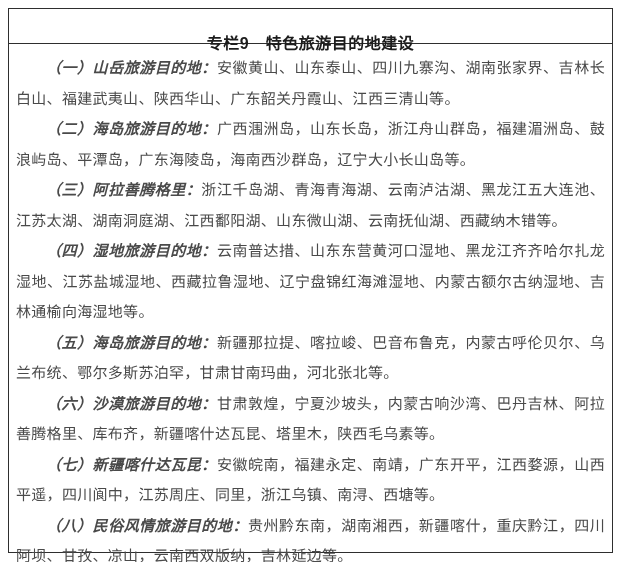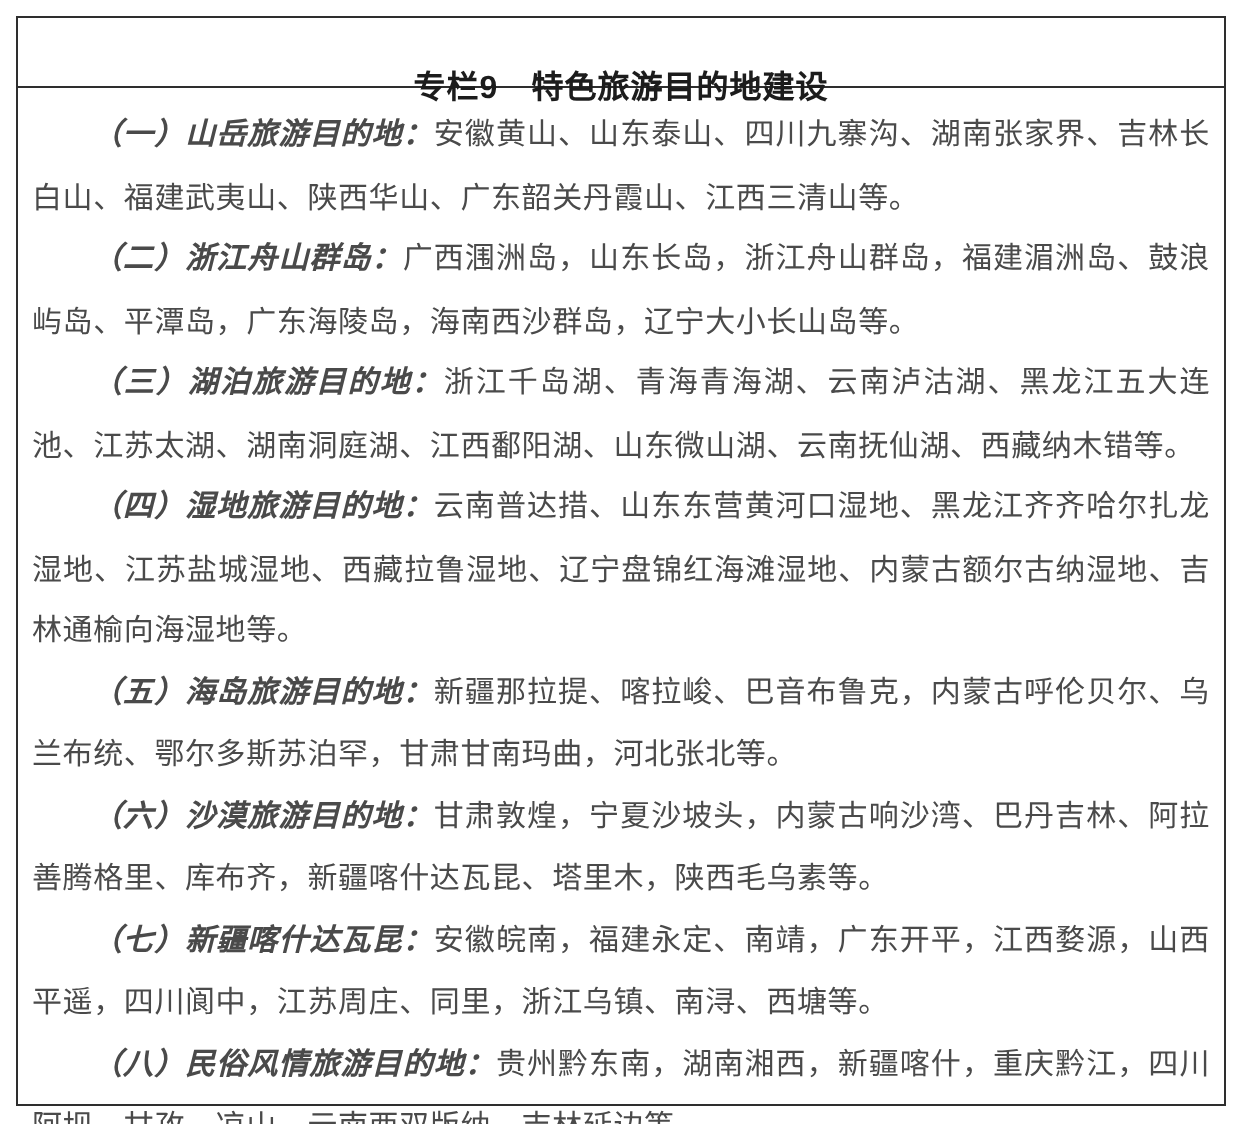--- a/index.html
+++ b/index.html
@@ -44,39 +44,39 @@
   .item{
     margin:0;
     font-size:15px;
     line-height:30.5px;
     color:var(--text-color);
     text-align:justify;
     text-indent:2em;
     letter-spacing:0.3px;
   }
   .item-label{
-    font-family:Liberation Mono, monospace;
+    font-family:Liberation Serif, serif;
     font-style:italic;
     font-weight:bold;
     color:var(--text-color);
   }
   .item-content{
     color:var(--text-color);
   }
 </style>
 </head>
 <body>
 
 <div class="panel">
   <div class="panel-header">
     <span class="panel-title">专栏9　特色旅游目的地建设</span>
   </div>
   <div class="panel-body">
       <p class="item"><span class="item-label">（一）山岳旅游目的地：</span><span class="item-content">安徽黄山、山东泰山、四川九寨沟、湖南张家界、吉林长白山、福建武夷山、陕西华山、广东韶关丹霞山、江西三清山等。</span></p>
-      <p class="item"><span class="item-label">（二）浙江舟山群岛：</span><span class="item-content">广西涠洲岛，山东长岛，浙江舟山群岛，福建湄洲岛、鼓浪屿岛、平潭岛，广东海陵岛，海南西沙群岛，辽宁大小长山岛等。</span></p>
-      <p class="item"><span class="item-label">（三）湖泊旅游目的地：</span><span class="item-content">浙江千岛湖、青海青海湖、云南泸沽湖、黑龙江五大连池、江苏太湖、湖南洞庭湖、江西鄱阳湖、山东微山湖、云南抚仙湖、西藏纳木错等。</span></p>
+      <p class="item"><span class="item-label">（二）海岛旅游目的地：</span><span class="item-content">广西涠洲岛，山东长岛，浙江舟山群岛，福建湄洲岛、鼓浪屿岛、平潭岛，广东海陵岛，海南西沙群岛，辽宁大小长山岛等。</span></p>
+      <p class="item"><span class="item-label">（三）阿拉善腾格里：</span><span class="item-content">浙江千岛湖、青海青海湖、云南泸沽湖、黑龙江五大连池、江苏太湖、湖南洞庭湖、江西鄱阳湖、山东微山湖、云南抚仙湖、西藏纳木错等。</span></p>
       <p class="item"><span class="item-label">（四）湿地旅游目的地：</span><span class="item-content">云南普达措、山东东营黄河口湿地、黑龙江齐齐哈尔扎龙湿地、江苏盐城湿地、西藏拉鲁湿地、辽宁盘锦红海滩湿地、内蒙古额尔古纳湿地、吉林通榆向海湿地等。</span></p>
       <p class="item"><span class="item-label">（五）海岛旅游目的地：</span><span class="item-content">新疆那拉提、喀拉峻、巴音布鲁克，内蒙古呼伦贝尔、乌兰布统、鄂尔多斯苏泊罕，甘肃甘南玛曲，河北张北等。</span></p>
       <p class="item"><span class="item-label">（六）沙漠旅游目的地：</span><span class="item-content">甘肃敦煌，宁夏沙坡头，内蒙古响沙湾、巴丹吉林、阿拉善腾格里、库布齐，新疆喀什达瓦昆、塔里木，陕西毛乌素等。</span></p>
       <p class="item"><span class="item-label">（七）新疆喀什达瓦昆：</span><span class="item-content">安徽皖南，福建永定、南靖，广东开平，江西婺源，山西平遥，四川阆中，江苏周庄、同里，浙江乌镇、南浔、西塘等。</span></p>
       <p class="item"><span class="item-label">（八）民俗风情旅游目的地：</span><span class="item-content">贵州黔东南，湖南湘西，新疆喀什，重庆黔江，四川阿坝、甘孜、凉山，云南西双版纳，吉林延边等。</span></p>
     </div>
 </div>
 
 </body></html>

